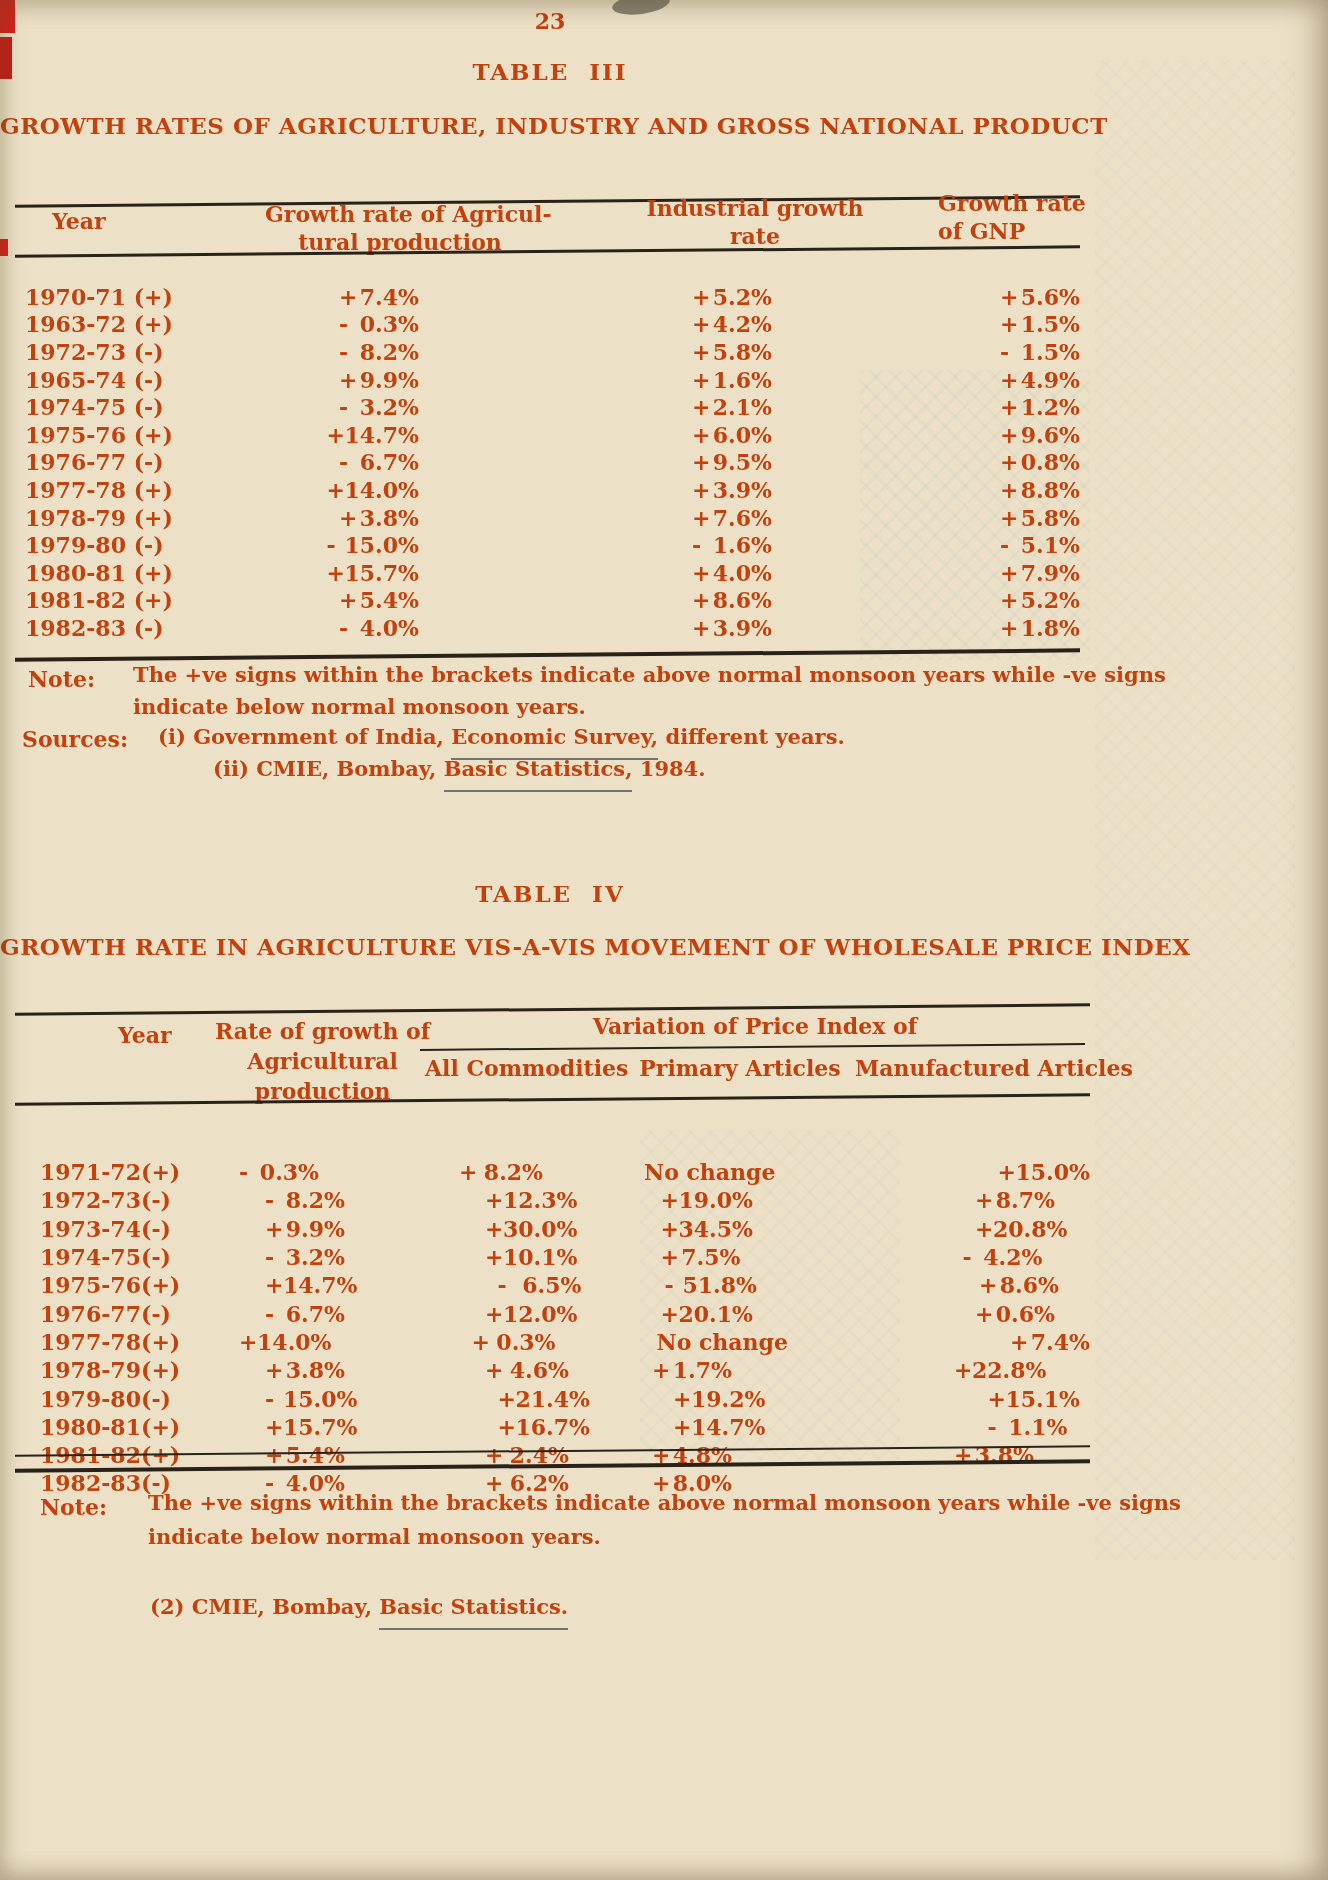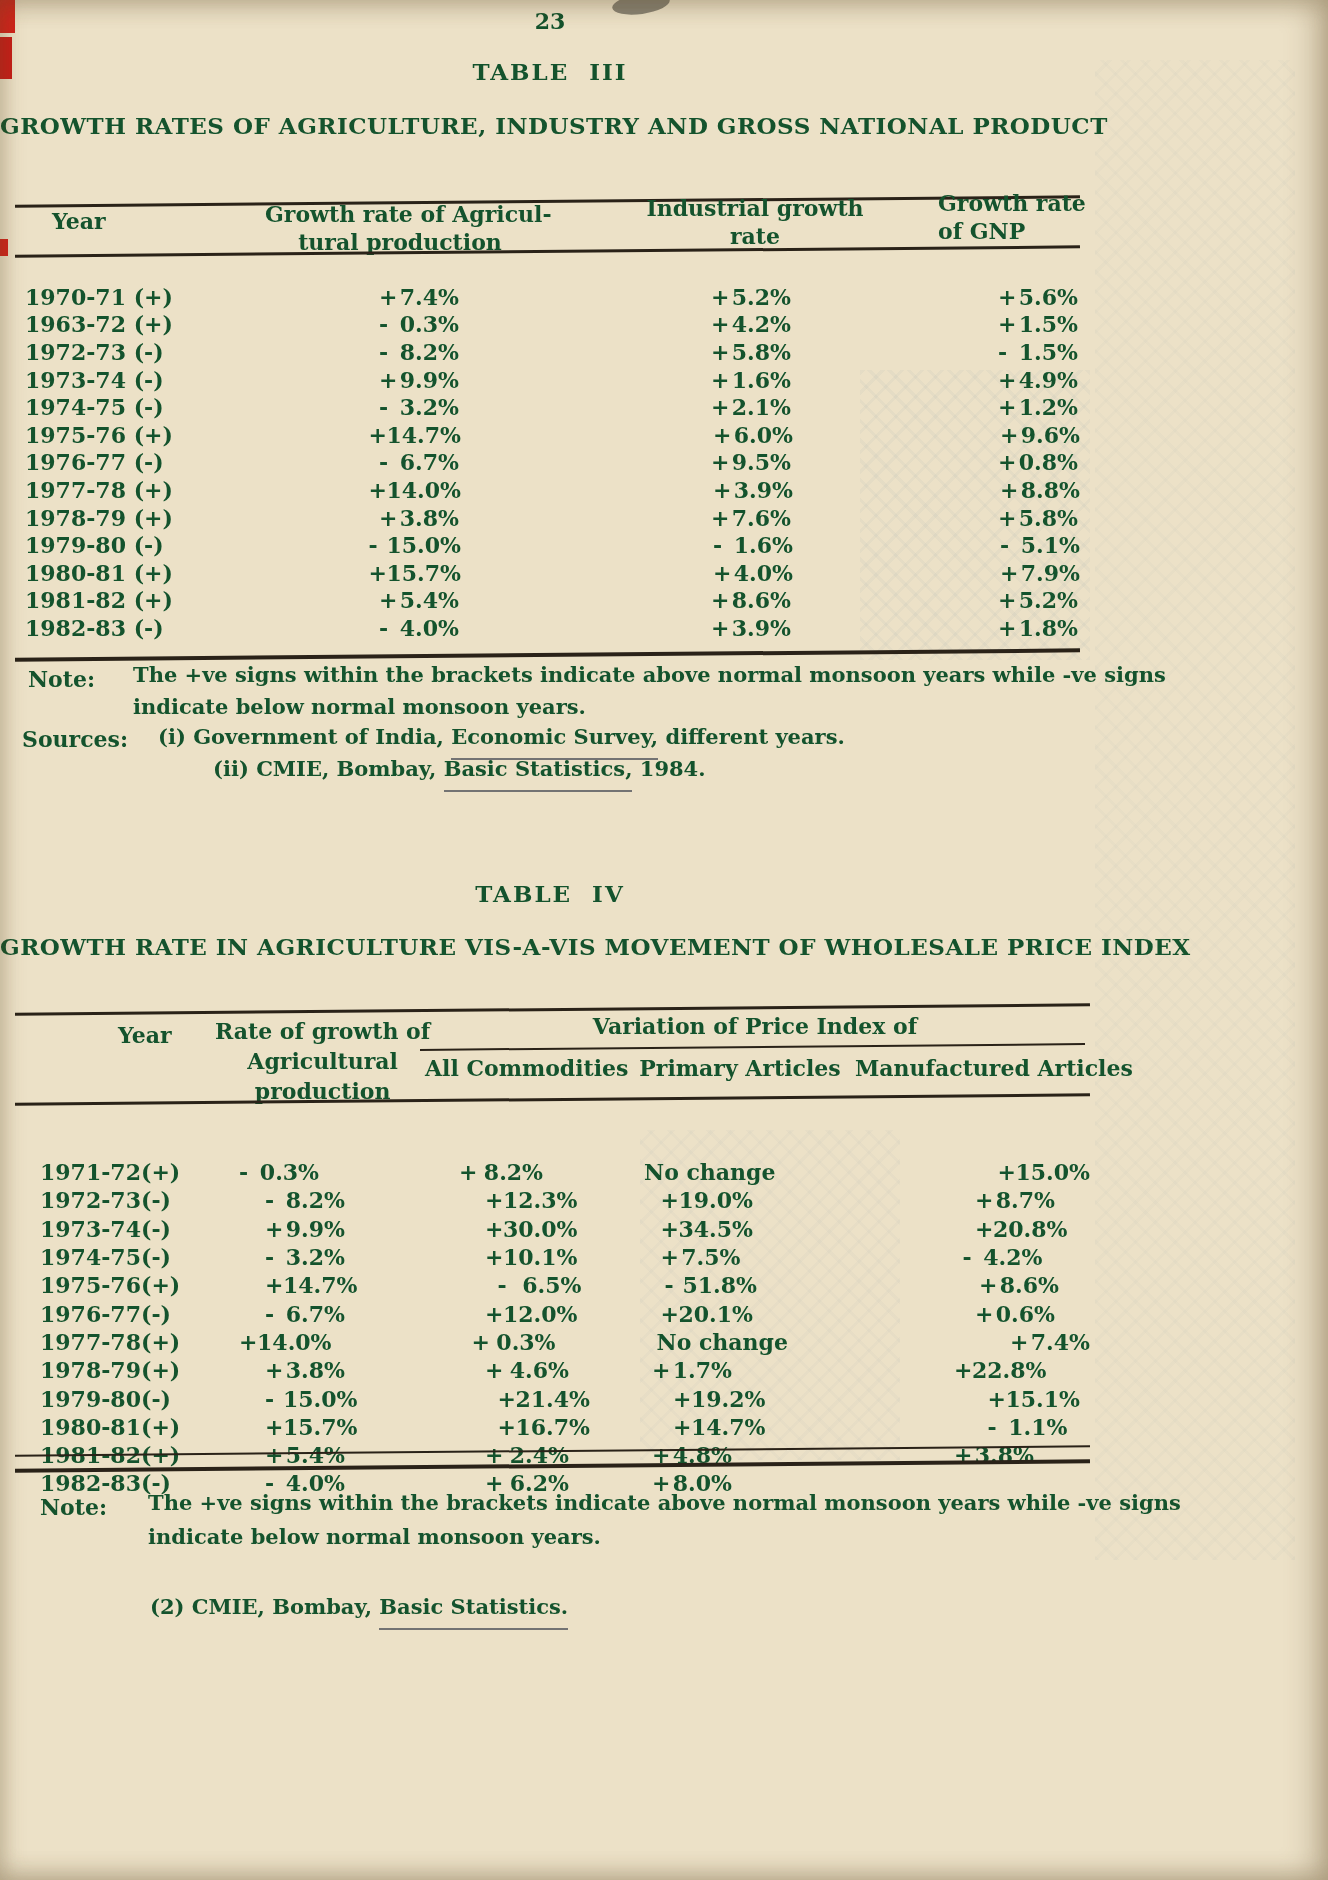--- a/index.html
+++ b/index.html
@@ -1,27 +1,27 @@
 <!DOCTYPE html>
 <html><head>
 <meta charset="utf-8">
 <style>
   html,body{margin:0;padding:0;background:#b7a98d;}
   .page{position:relative;width:1328px;height:1880px;background:#ece1c7;
-        font-family:"DejaVu Serif","Liberation Serif",serif;color:#14532d;overflow:hidden;}
+        font-family:"DejaVu Serif","Liberation Serif",serif;color:#c2410c;overflow:hidden;}
   .abs{position:absolute;white-space:nowrap;}
   .ctr{left:0;width:1100px;text-align:center;}
   .b{font-weight:700;}
   .fs23{font-size:23px;}
   .fs22{font-size:22px;}
   .fs21{font-size:21px;}
   .rule{position:absolute;height:3px;background:#2a2218;transform:rotate(-0.5deg);}
   .rows{position:absolute;font-weight:700;font-size:22px;}
   .r{display:flex;align-items:center;}
-  .t3 .r{height:27.6px;}
+  .t3 .r{height:27.6px;gap:21px;}
   .t4 .r{height:28.3px;}
   .cy{width:300px;padding-left:10px;}
   .cy4{width:185px;padding-left:25px;}
   .cv{display:inline-flex;white-space:nowrap;}
   .sg{display:inline-block;width:18px;font-style:normal;font-weight:700;}
   .mg{display:inline-block;min-width:62px;text-align:right;font-style:normal;font-weight:700;white-space:nowrap;}
   .cv.a{margin-left:54px;}
   .cv.i{margin-left:252px;}
   .cv.g{margin-left:207px;}
   .cv.r4{margin-left:40px;}
@@ -116,21 +116,21 @@
         <span class="cv i">
           <b class="sg">+</b>
           <b class="mg">5.8%</b>
         </span>
         <span class="cv g">
           <b class="sg">-</b>
           <b class="mg">1.5%</b>
         </span>
       </div>
     <div class="r">
-        <span class="cy">1973-74 (-)</span>
+        <span class="cy">1965-74 (-)</span>
         <span class="cv a">
           <b class="sg">+</b>
           <b class="mg">9.9%</b>
         </span>
         <span class="cv i">
           <b class="sg">+</b>
           <b class="mg">1.6%</b>
         </span>
         <span class="cv g">
           <b class="sg">+</b>

